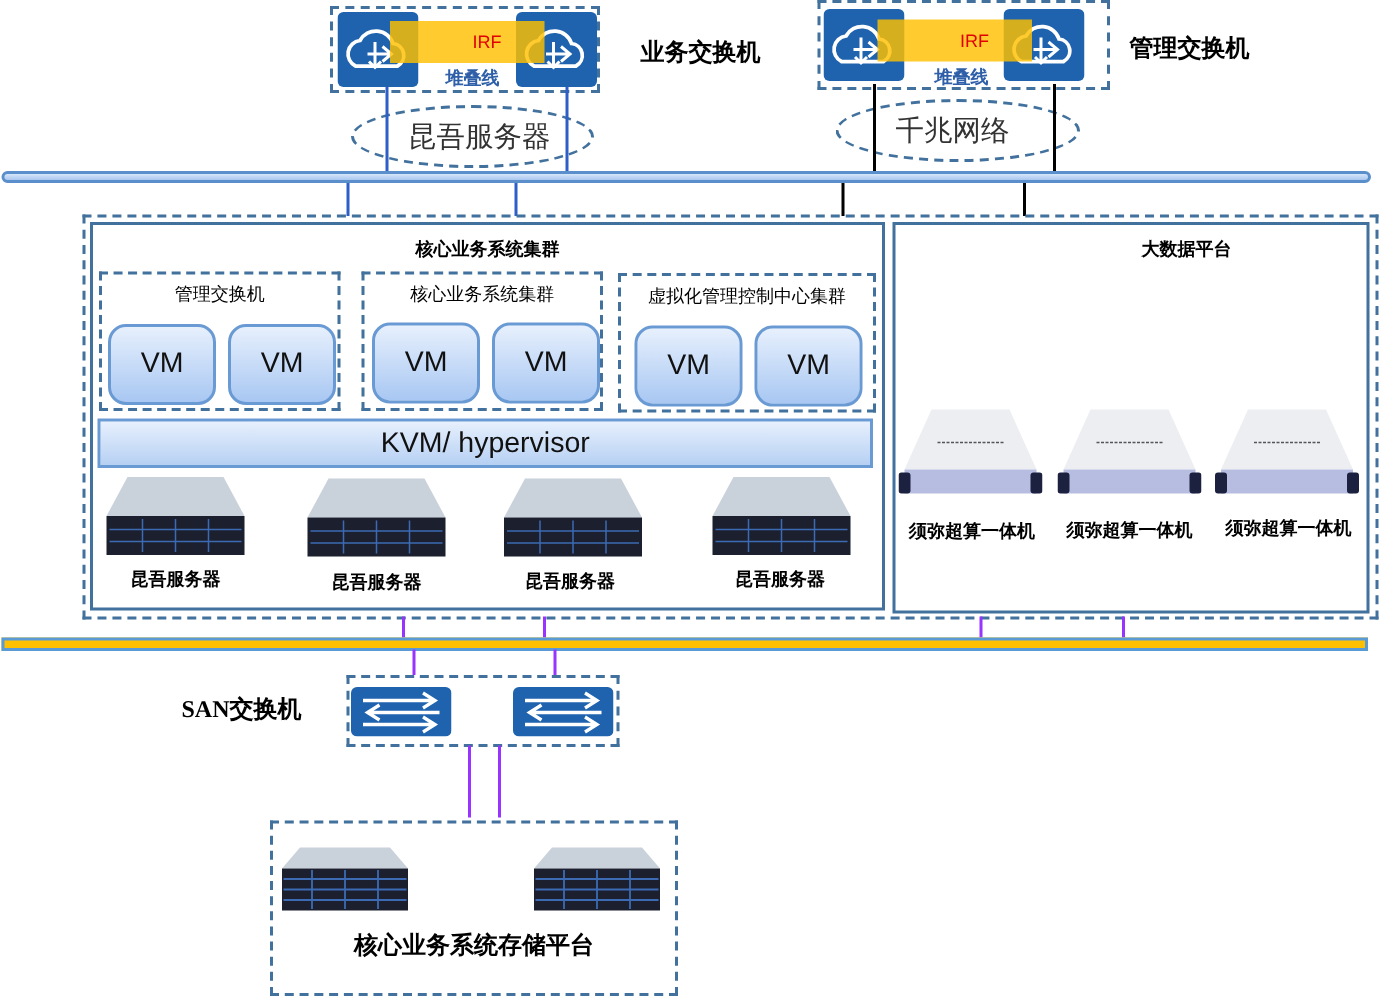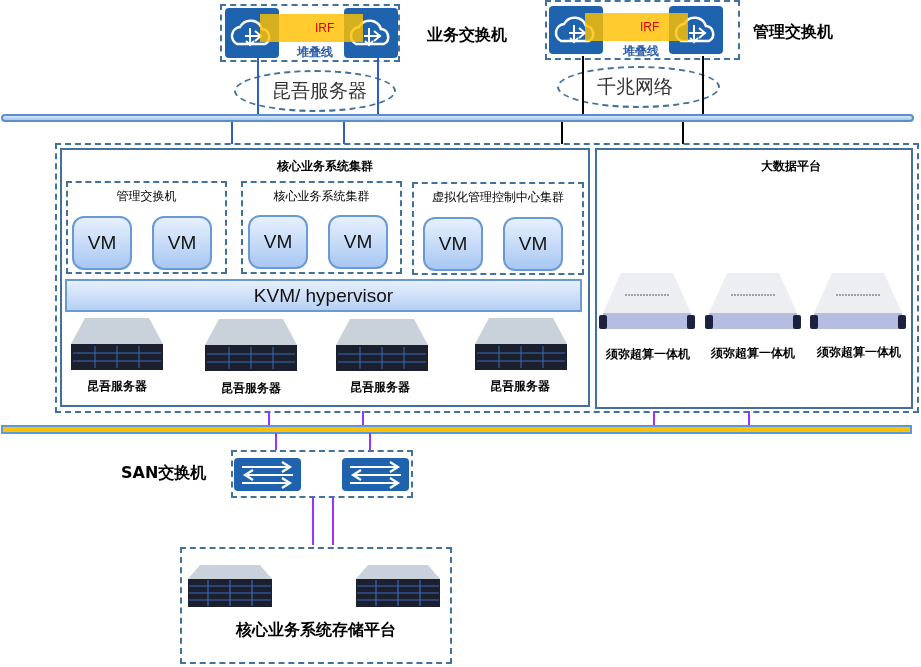--- a/index.html
+++ b/index.html
@@ -9,21 +9,21 @@
   .solid{border:2px solid #41719c;box-sizing:border-box;}
   .irf{background:rgba(255,192,0,0.82);}
   .irf-text{color:#e00000;font-size:12px;font-family:"Liberation Sans",sans-serif;}
   .stack-label{color:#2e5fa8;font-size:12px;font-weight:bold;}
   .big-label{font-size:16px;font-weight:bold;}
   .ellipse{border:2px dashed #41719c;border-radius:50%;box-sizing:border-box;}
   .net-label{font-size:19px;color:#333;font-family:"DejaVu Serif",serif;}
   .vline{width:2px;}
   .bus-blue{height:8px;border:2px solid #5b8fcc;background:linear-gradient(#d6e6fb,#a9c6ee);border-radius:4px;box-sizing:border-box;}
   .bus-gold{height:9px;border:2px solid #5b9bd5;background:#ffc000;box-sizing:border-box;}
-  .vm{width:60px;height:54px;border:2px solid #6a9ad4;border-radius:12px;background:linear-gradient(#e7f0fd,#a8c7f2);box-sizing:border-box;display:flex;align-items:center;justify-content:center;font-size:19px;color:#111;font-family:"Liberation Sans",sans-serif;}
+  .vm{width:72px;height:54px;border:2px solid #6a9ad4;border-radius:12px;background:linear-gradient(#e7f0fd,#a8c7f2);box-sizing:border-box;display:flex;align-items:center;justify-content:center;font-size:19px;color:#111;font-family:"Liberation Sans",sans-serif;}
   .group-title{font-size:12px;text-align:center;}
   .kvm{border:2px solid #6a9ad4;border-radius:0;background:linear-gradient(#e7f0fd,#b6d0f3);box-sizing:border-box;display:flex;align-items:center;justify-content:center;font-size:19px;font-family:"Liberation Sans",sans-serif;color:#111;}
   .server{width:96px;height:58px;}
   .srv-label{font-size:12px;font-weight:bold;text-align:center;}
   .purple{background:#9933ff;width:2px;}
 </style>
 </head>
 <body>
 
 <div class="abs dash" style="left:220px;top:4px;width:180px;height:58px;"></div>
@@ -173,21 +173,21 @@
 <div class="abs purple" style="left:268px;top:411px;height:14px;"></div>
 <div class="abs purple" style="left:362px;top:411px;height:14px;"></div>
 <div class="abs purple" style="left:653px;top:411px;height:14px;"></div>
 <div class="abs purple" style="left:748px;top:411px;height:14px;"></div>
 
 <div class="abs bus-gold" style="left:1px;top:425px;width:911px;"></div>
 
 <div class="abs purple" style="left:275px;top:433px;height:17px;"></div>
 <div class="abs purple" style="left:369px;top:433px;height:17px;"></div>
 
-<div class="abs big-label" style="left:121px;top:463px;">SAN交换机</div>
+<div class="abs big-label" style="left:121px;top:463px;font-family:Liberation Serif, serif;">SAN交换机</div>
 <div class="abs dash" style="left:231px;top:450px;width:182px;height:48px;"></div>
 <svg class="abs" style="left:234px;top:458px" width="67" height="33">
     <rect width="67" height="33" rx="4" fill="#1f63ae"></rect>
     <path d="M8 9h48M48 4l8 5-8 5M59 17H11M19 12l-8 5 8 5M8 25h48M48 20l8 5-8 5" stroke="#fff" stroke-width="2.2" fill="none"></path>
   </svg>
 <svg class="abs" style="left:342px;top:458px" width="67" height="33">
     <rect width="67" height="33" rx="4" fill="#1f63ae"></rect>
     <path d="M8 9h48M48 4l8 5-8 5M59 17H11M19 12l-8 5 8 5M8 25h48M48 20l8 5-8 5" stroke="#fff" stroke-width="2.2" fill="none"></path>
   </svg>
 

